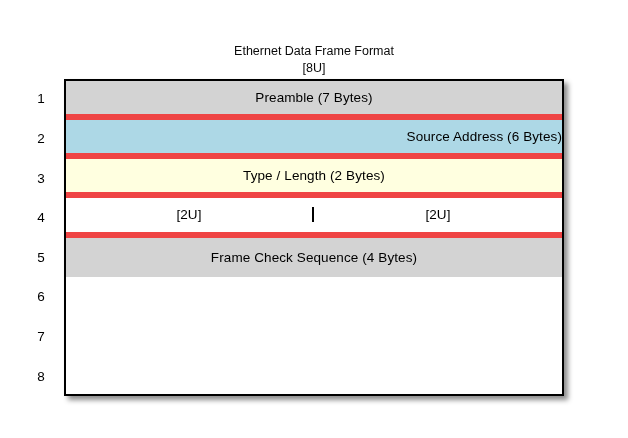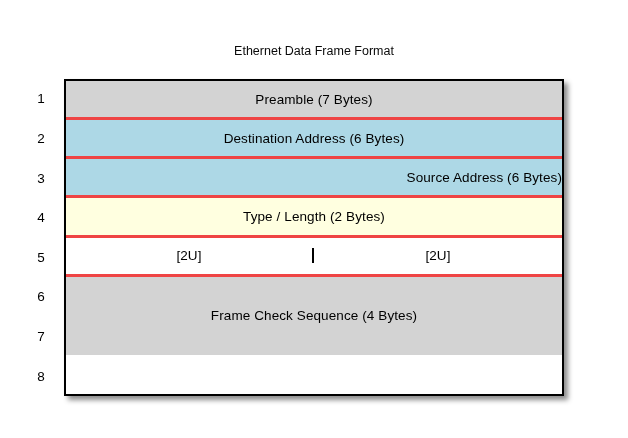--- a/index.html
+++ b/index.html
@@ -41,21 +41,21 @@
     position: absolute;
     left: 64px; top: 79px;
     width: 500px; height: 317px;
     border: 2px solid #000;
     background: #ffffff;
     box-shadow: 4px 4px 5px rgba(0,0,0,0.45);
     display: grid;
     grid-template-rows: repeat(5, 1fr) 2fr 1fr;
   }
   .frow {
-    border-bottom: 3px solid #ef4444;
+    border-bottom: 6px solid #ef4444;
     display: flex;
     align-items: center;
     justify-content: center;
     font-size: 13.5px;
     letter-spacing: 0.1px;
   }
   .frow:last-child { border-bottom: none; justify-content: center; }
   .frow.split {
     display: grid;
     grid-template-columns: 1fr 1fr;
@@ -70,39 +70,37 @@
   }
   .fcell.first { border-right: 2px solid #000; }
 </style>
 </head>
 <body>
 
 <div class="stage">
 
   <div class="title-block">
     <div>Ethernet Data Frame Format</div>
+    <div>[8U]</div>
   </div>
 
   <div class="numbers">
     <span>1</span>
     <span>2</span>
     <span>3</span>
     <span>4</span>
     <span>5</span>
     <span>6</span>
     <span>7</span>
     <span>8</span>
   </div>
 
   <div class="frame-table">
     <div class="frow" style="background-color: rgb(211, 211, 211);">
       <span>Preamble (7 Bytes)</span>
-    </div>
-    <div class="frow" style="background-color: rgb(173, 216, 230);">
-      <span>Destination Address (6 Bytes)</span>
     </div>
     <div class="frow" style="background-color: rgb(173, 216, 230); justify-content: flex-end;">
       <span>Source Address (6 Bytes)</span>
     </div>
     <div class="frow" style="background-color: rgb(255, 255, 224); justify-content: center;">
       <span>Type / Length (2 Bytes)</span>
     </div>
     <div class="frow split" style="background-color: rgb(255, 255, 255);">
       <div class="fcell first">
         <span>[2U]</span>

